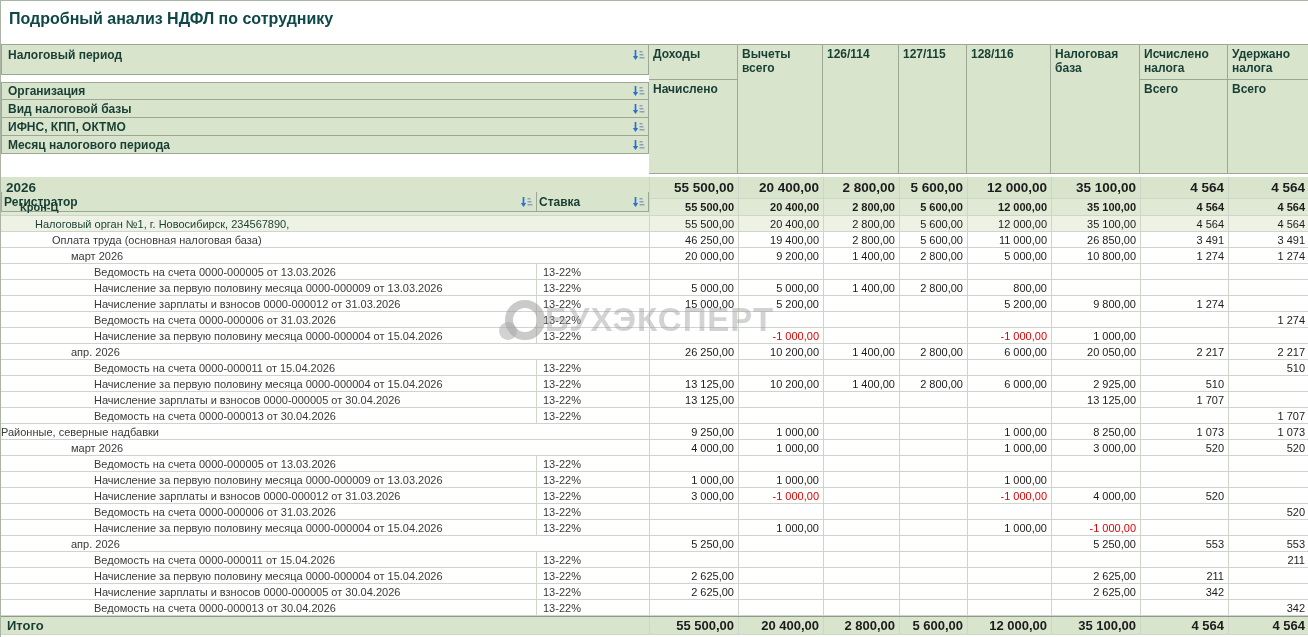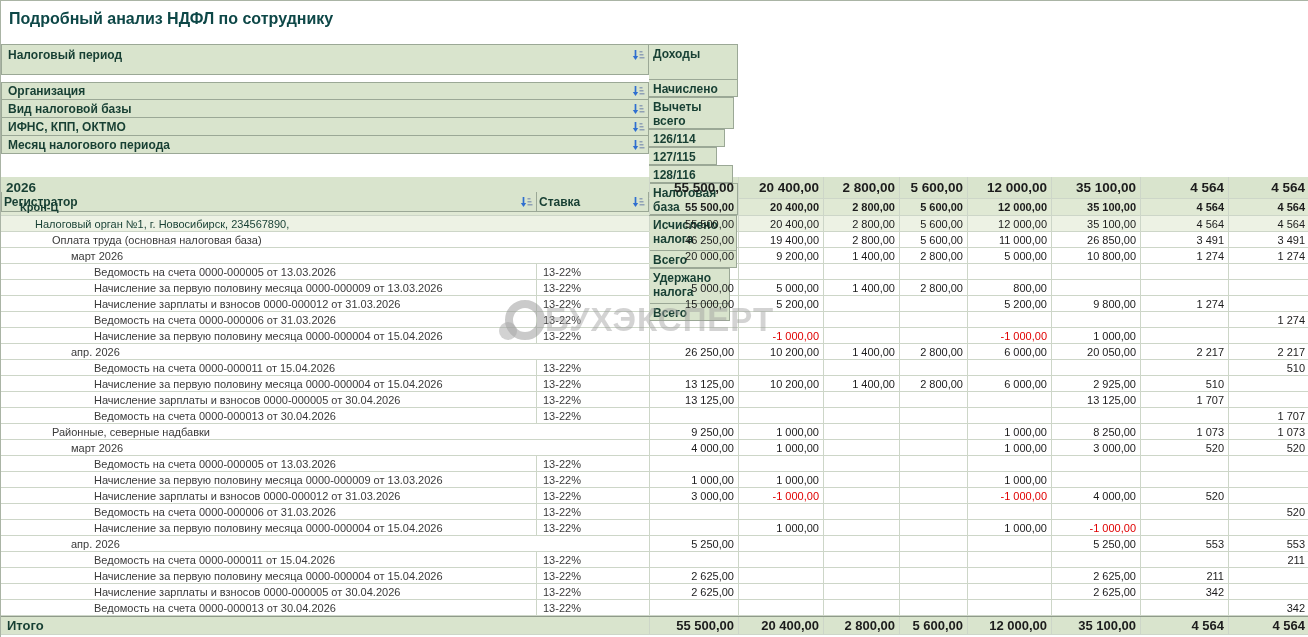--- a/index.html
+++ b/index.html
@@ -47,21 +47,21 @@
   .hrow.afterGap{border-top:1px solid var(--bline);}
   .hlast{display:flex;height:20px;}
   .hlast .hcell{
     box-sizing:border-box;height:20px;background:var(--header-bg);
     border:1px solid var(--bline);border-top:none;
     display:flex;align-items:center;justify-content:space-between;
     padding:0 3px 0 2px;font-weight:bold;font-size:12px;color:var(--header-text);margin-top:38px;
   }
   .hlast .hcell.reg{width:535px;border-right:none;}
   .hlast .hcell.rate{width:113px;}
-  .hdr-right{display:flex;height:130px;box-sizing:border-box;flex-direction:column;}
+  .hdr-right{display:flex;height:130px;box-sizing:border-box;}
   .hcol{
     box-sizing:border-box;background:var(--header-bg);
     border-right:1px solid var(--bline);
     border-top:1px solid var(--bline);
     border-bottom:1px solid var(--bline);
     display:flex;flex-direction:column;
     font-weight:bold;font-size:12px;color:var(--header-text);
   }
   .hcol-top{height:35px;box-sizing:border-box;border-bottom:1px solid var(--bline);padding:2px 2px 0 4px;line-height:14px;}
   .hcol-bot{flex:1;padding:2px 2px 0 4px;line-height:14px;}
@@ -392,21 +392,21 @@
         <div class="c num" style="width: 89px;"></div>
         <div class="c num" style="width: 85px;"></div>
         <div class="c num" style="width: 76px;"></div>
         <div class="c num" style="width: 68px;"></div>
         <div class="c num" style="width: 84px;"></div>
         <div class="c num" style="width: 89px;"></div>
         <div class="c num" style="width: 88px;"></div>
         <div class="c num" style="width: 81px;">1 707</div>
       </div>
       <div class="row group">
-        <div class="c lab" style="width: 648px; padding-left: 51px;">Районные, северные надбавки</div>
+        <div class="c lab" style="width: 648px; ">Районные, северные надбавки</div>
         <div class="c num" style="width: 89px;">9 250,00</div>
         <div class="c num" style="width: 85px;">1 000,00</div>
         <div class="c num" style="width: 76px;"></div>
         <div class="c num" style="width: 68px;"></div>
         <div class="c num" style="width: 84px;">1 000,00</div>
         <div class="c num" style="width: 89px;">8 250,00</div>
         <div class="c num" style="width: 88px;">1 073</div>
         <div class="c num" style="width: 81px;">1 073</div>
       </div>
       <div class="row group">

